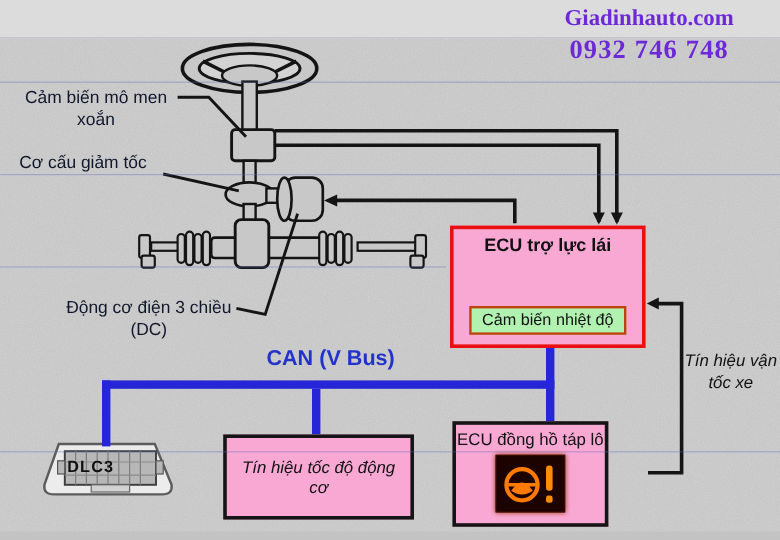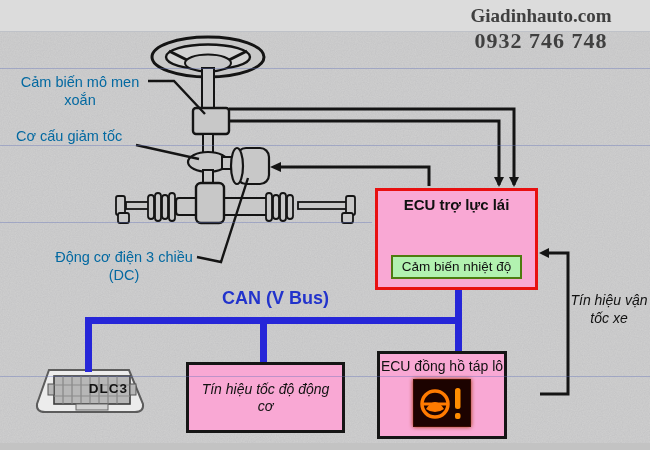--- a/index.html
+++ b/index.html
@@ -2,42 +2,42 @@
 <html><head>
 <meta charset="utf-8">
 <style>
   html,body{margin:0;padding:0;background:#888;}
   .stage{position:relative;width:650px;height:450px;overflow:hidden;
          background:#d1d1d1;font-family:"Liberation Sans",sans-serif;color:#111;}
   .layer{position:absolute;left:0;top:0;width:650px;height:450px;pointer-events:none;}
   .top-band{position:absolute;left:0;top:0;width:650px;height:31px;background:#dcdcdc;border-bottom:1px solid #bfc2c8;z-index:2;}
   .bottom-band{position:absolute;left:0;top:443px;width:650px;height:7px;background:#c3c3c3;z-index:2;}
   .rule{position:absolute;height:1px;background:rgba(95,110,185,0.38);z-index:32;}
-  .lbl{position:absolute;font-size:14.5px;line-height:18px;color:#0369a1;z-index:40;}
+  .lbl{position:absolute;font-size:14.5px;line-height:18px;color:#0f172a;z-index:40;}
   .center{text-align:center;}
   .header{position:absolute;left:440px;top:4px;width:202px;text-align:center;z-index:40;
-          font-family:"Liberation Serif",serif;font-weight:bold;color:#404040;}
+          font-family:"Liberation Serif",serif;font-weight:bold;color:#6d28d9;}
   .header .site{font-size:19px;line-height:24px;}
   .header .phone{font-size:22px;line-height:26px;letter-spacing:1px;}
   .busline{position:absolute;background:#2626d8;z-index:20;}
   .can-label{position:absolute;left:222px;top:288px;font-size:18px;font-weight:bold;color:#2233cc;z-index:40;}
   .box{position:absolute;box-sizing:border-box;background:#f9a8d4;z-index:25;}
   .ecu-box{left:375px;top:188px;width:163px;height:102px;border:3px solid #e81010;}
   .ecu-box .title{margin-top:5px;text-align:center;font-weight:bold;font-size:15px;}
   .inner-box{position:absolute;left:13px;top:64px;width:131px;height:24px;box-sizing:border-box;
-             border:2px solid #4d7c0f;background:#b2f2b0;text-align:center;
+             border:2px solid #c2410c;background:#b2f2b0;text-align:center;
              font-size:13.5px;line-height:20px;}
   .ecm-box{left:186px;top:362px;width:159px;height:71px;border:3px solid #151515;}
   .ecm-box .title{margin-top:3px;text-align:center;font-size:15px;letter-spacing:1px;}
   .ecm-box .sub{margin:16px 4px;text-align:center;font-style:italic;font-size:14px;line-height:17px;}
   .cluster-box{left:377px;top:351px;width:130px;height:88px;border:3px solid #151515;}
   .cluster-box .title{margin-top:4px;text-align:center;font-size:14px;}
   .lamp{width:56px;height:46px;margin:5px auto 0 auto;background:#1c0300;border:1px solid #3a0c00;
         filter:drop-shadow(0 0 2px #a33000);}
-  .dlc-label{position:absolute;left:56px;top:381px;width:72px;text-align:right;
+  .dlc-label{position:absolute;left:56px;top:381px;width:60px;text-align:left;
              font-weight:bold;font-size:13.5px;letter-spacing:1px;z-index:40;}
   .speed-label{position:absolute;left:569px;top:291px;width:80px;text-align:center;
                font-style:italic;font-size:14px;line-height:18px;z-index:40;}
   svg{display:block;}
   .drawing{z-index:6;}
   .grain{z-index:1;}
 </style>
 </head>
 <body>
 

